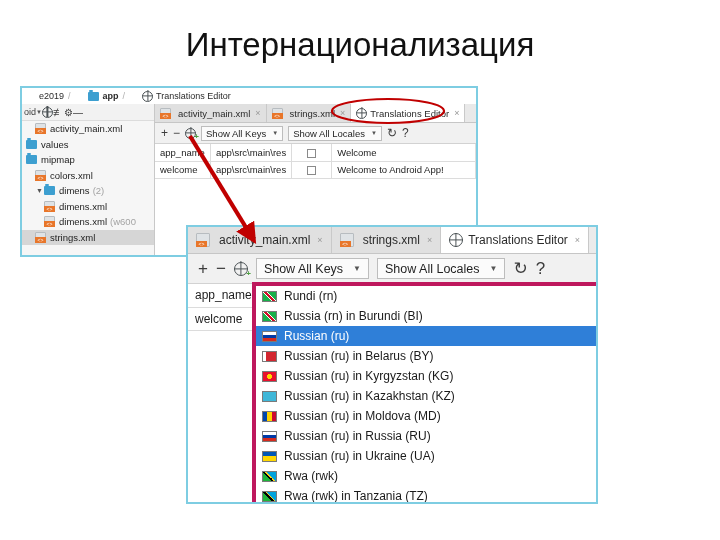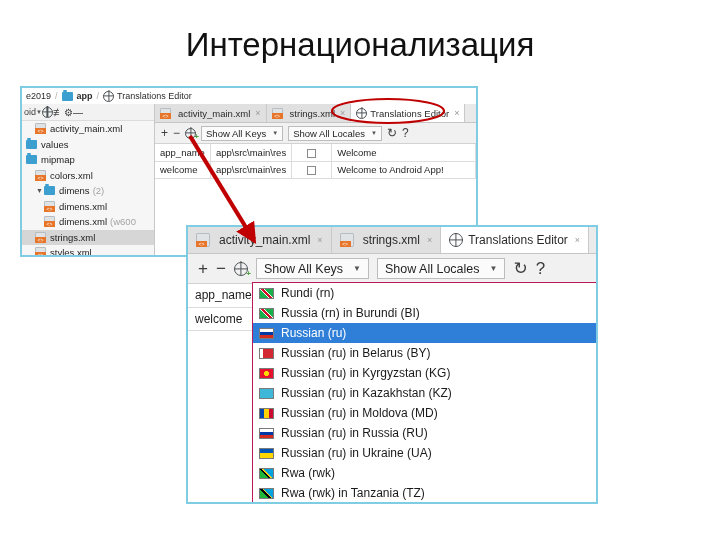--- a/index.html
+++ b/index.html
@@ -39,21 +39,21 @@
     border: 2px solid #7ecde2;
   }
   #breadcrumb-bar {
     height: 16px;
     background: #ffffff;
     display: flex; align-items: center;
     padding-left: 4px;
     font-size: 9px; color: #2b2b2b;
     white-space: nowrap;
   }
-  #breadcrumb-bar .crumb { display: flex; align-items: center; }
+  #breadcrumb-bar .crumb { display: flex; align-items: center; margin-left: 13px; }
   #breadcrumb-bar .sep { color: #b0b0b0; margin: 0 4px; }
   #breadcrumb-bar .bold { font-weight: bold; }
 
   .top-body { display: flex; height: 153px; }
 
   
   #project-pane {
     width: 133px;
     background: #f6f6f6;
     border-right: 1px solid #c8c8c8;
@@ -196,21 +196,21 @@
   #window-bottom .tr-table td { height: 23px; padding: 0 7px; }
 
   .bottom-body { position: relative; height: 220px; background:#fff; }
 
   
   #locale-dropdown {
     position: absolute;
     left: 64px; top: -2px;
     width: 384px;
     background: #ffffff;
-    border: 1px solid #be185d;
+    border: 4px solid #be185d;
     z-index: 40;
   }
   .locale-item {
     display: flex; align-items: center; gap: 7px;
     height: 20px;
     padding: 0 6px;
     font-size: 12px; color: #1a1a1a;
     white-space: nowrap;
   }
   .locale-item.selected { background: #2f7fd8; color: #ffffff; }
@@ -292,25 +292,20 @@
           <li class="tree-row">
             <span class="indent" style="width: 18px;"></span>
             <span class="ic-xml"></span>
             <span>dimens.xml</span>
             <span class="muted">(w600</span>
           </li>
           <li class="tree-row selected">
             <span class="indent" style="width: 9px;"></span>
             <span class="ic-xml"></span>
             <span>strings.xml</span>
-          </li>
-          <li class="tree-row">
-            <span class="indent" style="width: 9px;"></span>
-            <span class="ic-xml"></span>
-            <span>styles.xml</span>
           </li>
         </ul>
     </div>
 
     <div class="editor-pane">
       <div class="tab-strip" id="tabs-top">
           <div class="tab">
             <span class="ic-xml"></span>
             <span>activity_main.xml</span>
             <span class="close">×</span>

